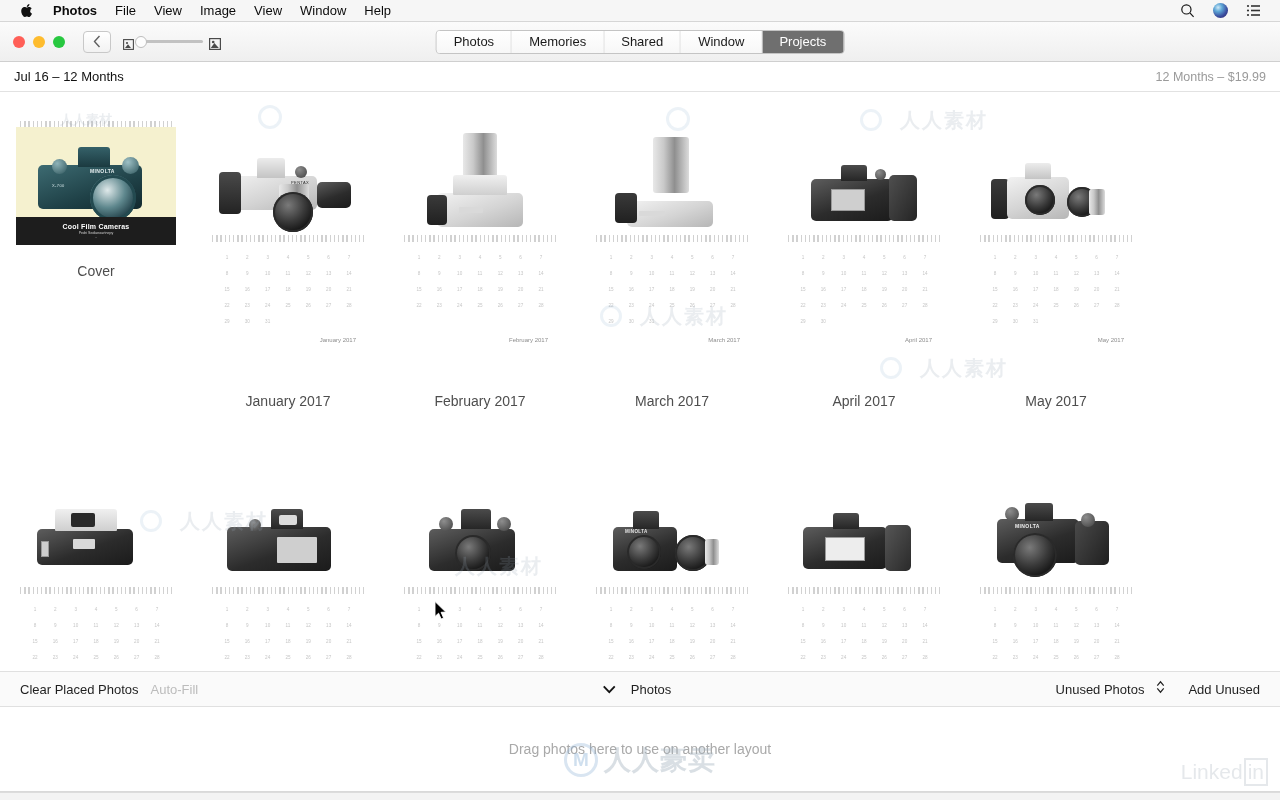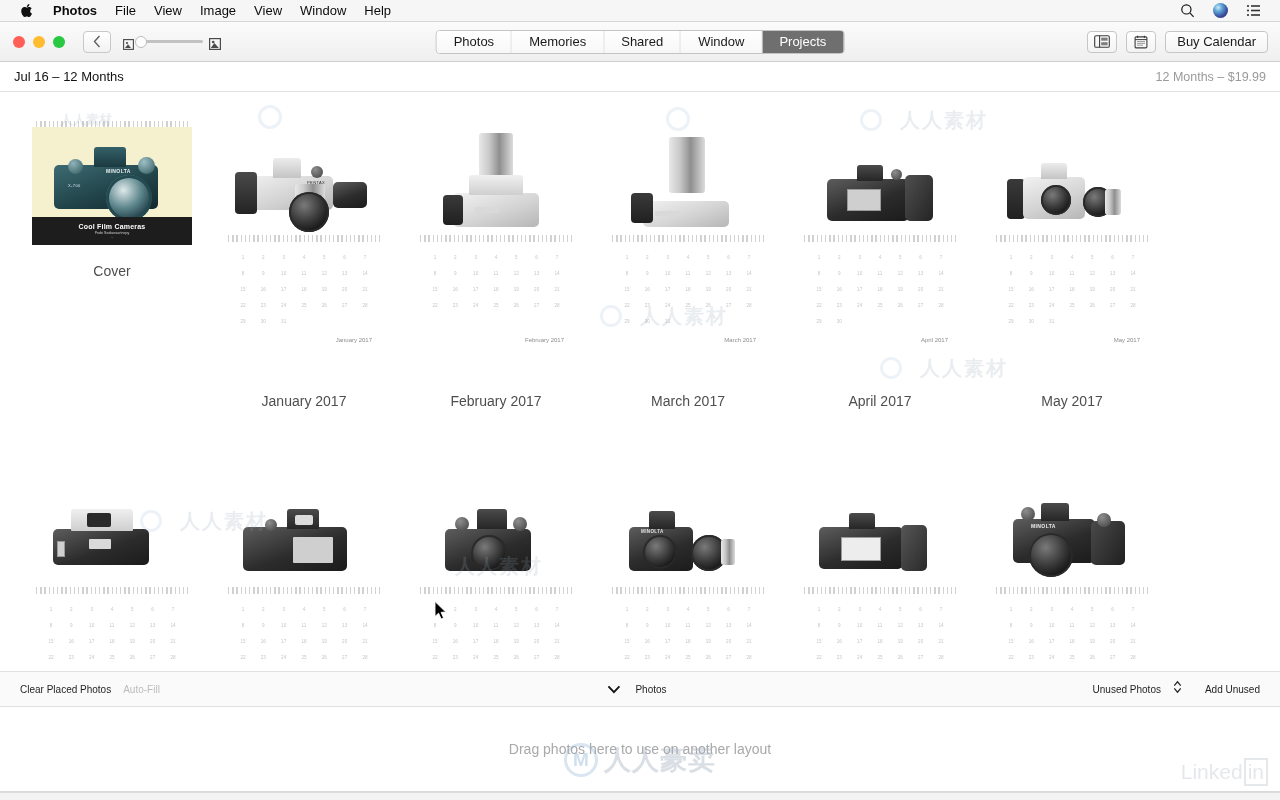--- a/index.html
+++ b/index.html
@@ -133,21 +133,21 @@
   .subheader-price { margin-left: auto; font-size: 12.5px; color: #9a9a9a; }
 
   
   .canvas {
     position: absolute; top: 93px; left: 0;
     width: 1280px; height: 578px;
     background: #ffffff;
     overflow: hidden;
   }
   .grid-row {
-    position: absolute; left: 16px; width: 1160px;
+    position: absolute; left: 0; width: 1160px;
     display: flex;
   }
   .grid-row.row1 { top: 28px; }
   .grid-row.row2 { top: 380px; }
 
   .cell {
     width: 192px;
     display: flex; flex-direction: column; align-items: center;
   }
   .page {
@@ -296,21 +296,21 @@
     position: absolute; top: 671px; left: 0;
     width: 1280px; height: 36px;
     background: #fafafa;
     border-top: 1px solid #e0e0e0;
     border-bottom: 1px solid #e0e0e0;
     display: flex; align-items: center;
     padding: 0 14px;
     z-index: 20;
   }
   .bb-btn {
-    font-size: 10px; color: #1f1f1f;
+    font-size: 13px; color: #1f1f1f;
     padding: 0 6px; white-space: nowrap;
   }
   .bb-btn.disabled { color: #bcbcbc; }
   .bb-center {
     position: absolute; left: 50%; transform: translateX(-50%);
     display: flex; align-items: center; gap: 9px;
   }
   .bb-right {
     margin-left: auto; display: flex; align-items: center; gap: 17px;
   }
@@ -454,42 +454,20 @@
   </div>
 
   <div class="tabs">
     <div class="tab">Photos</div>
     <div class="tab">Memories</div>
     <div class="tab">Shared</div>
     <div class="tab">Window</div>
     <div class="tab active">Projects</div>
   </div>
 
-  <div class="toolbar-right">
-    <div class="tb-icon-btn">
-      <svg width="16" height="13" viewBox="0 0 16 13">
-          <rect x="0.7" y="0.7" width="14.6" height="11.6" rx="1.4" fill="none" stroke="#3c3c3c" stroke-width="1.1"></rect>
-          <line x1="5.6" y1="0.7" x2="5.6" y2="12.3" stroke="#3c3c3c" stroke-width="1.1"></line>
-          <rect x="7.2" y="2.6" width="6.4" height="3.1" fill="#7d7d7d"></rect>
-          <rect x="7.2" y="7.2" width="6.4" height="3.1" fill="#7d7d7d"></rect>
-        </svg>
-    </div>
-    <div class="tb-icon-btn">
-      <svg width="14" height="14" viewBox="0 0 14 14">
-          <rect x="1.1" y="1.9" width="11.8" height="11" rx="1.2" fill="none" stroke="#3c3c3c" stroke-width="1.1"></rect>
-          <line x1="1.1" y1="4.6" x2="12.9" y2="4.6" stroke="#3c3c3c" stroke-width="1"></line>
-          <line x1="3" y1="6.6" x2="11" y2="6.6" stroke="#909090" stroke-width="0.9"></line>
-          <line x1="3" y1="8.4" x2="11" y2="8.4" stroke="#909090" stroke-width="0.9"></line>
-          <line x1="3" y1="10.2" x2="9" y2="10.2" stroke="#909090" stroke-width="0.9"></line>
-          <line x1="3.6" y1="0.8" x2="3.6" y2="3" stroke="#3c3c3c" stroke-width="1.1"></line>
-          <line x1="10.4" y1="0.8" x2="10.4" y2="3" stroke="#3c3c3c" stroke-width="1.1"></line>
-        </svg>
-    </div>
-    <div class="tb-text-btn">Buy Calendar</div>
-  </div>
 </div>
 
 <div class="subheader">
   <div class="subheader-title">Jul 16 – 12 Months</div>
   <div class="subheader-price">12 Months – $19.99</div>
 </div>
 
 <div class="canvas">
 
   <div class="wm wm-sm" style="left:60px; top:18px;">人人素材</div>

